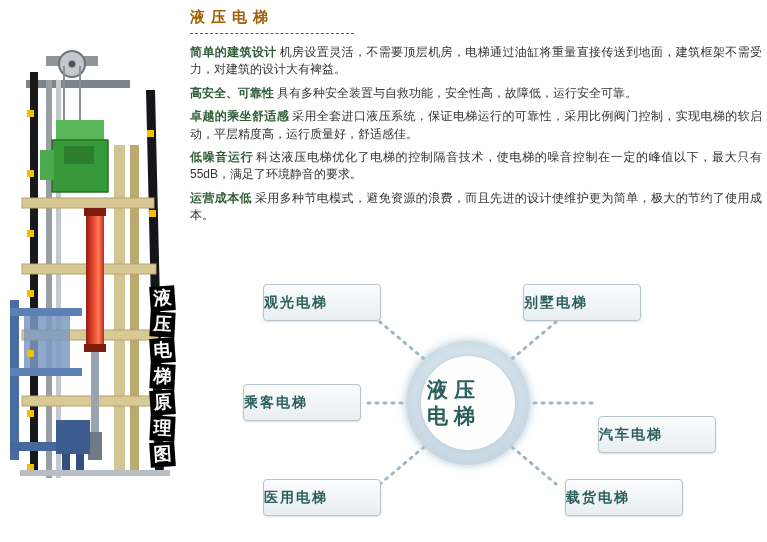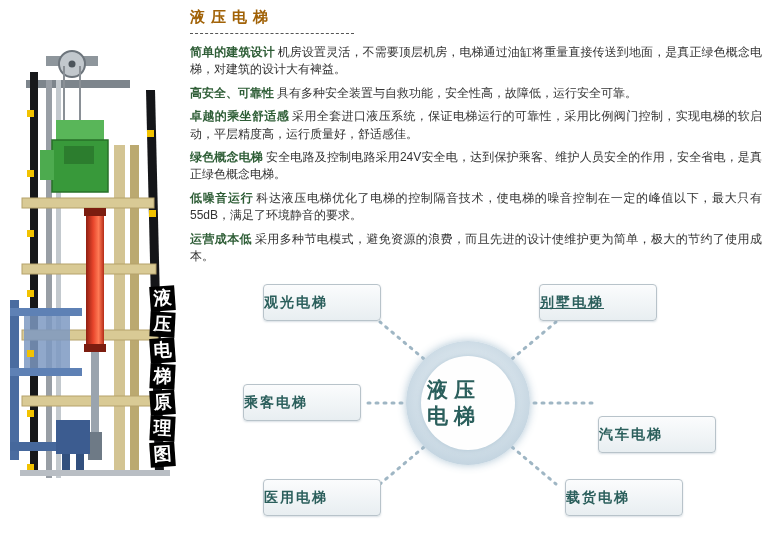--- a/index.html
+++ b/index.html
@@ -38,21 +38,21 @@
 
   .node {
     position:absolute; z-index:2; width:118px; height:37px; line-height:35px; box-sizing:border-box;
     text-align:left; font-size:14px; font-weight:bold; letter-spacing:2px;
     color:var(--node-text,#2b5f5c);
     border:1px solid var(--node-border,#b8c3ca); border-radius:4px;
     background:linear-gradient(180deg,#fbfcfd 0%,#e8eef1 100%);
     box-shadow:0 1px 2px rgba(140,160,175,.35);
   }
   .n0 {left:263px; top:284px;}
-  .n1 {left:539px; top:284px;text-decoration:underline;}
+  .n1 {left:523px; top:284px;}
   .n2 {left:243px; top:384px;}
   .n3 {left:598px; top:372px;margin-top:44px;}
   .n4 {left:263px; top:479px;}
   .n5 {left:565px; top:479px;}
 
   .center-ring {
     position:absolute; left:406px; top:341px; width:124px; height:124px; z-index:2;
     border-radius:50%;
     background:radial-gradient(circle at 50% 45%, #e3ecf2 30%, #c3d4e0 75%, #d6e2ea 100%);
     box-shadow:0 0 9px rgba(168,193,210,.9);
@@ -152,30 +152,27 @@
     <span>梯</span>
     <span>原</span>
     <span>理</span>
     <span>图</span>
   </div>
 
   <div class="content">
     <h1 class="title">液压电梯</h1>
     <div class="features">
       <p>
-        <b>简单的建筑设计</b><span>机房设置灵活，不需要顶层机房，电梯通过油缸将重量直接传送到地面，是真正绿色概念电梯，对建筑的设计大有裨益。</span>
+        <b>简单的建筑设计</b><span>机房设置灵活，不需要顶层机房，电梯通过油缸将重量直接传送到地面，建筑框架不需受力，对建筑的设计大有裨益。</span>
       </p>
       <p>
         <b>高安全、可靠性</b><span>具有多种安全装置与自救功能，安全性高，故障低，运行安全可靠。</span>
       </p>
       <p>
         <b>卓越的乘坐舒适感</b><span>采用全套进口液压系统，保证电梯运行的可靠性，采用比例阀门控制，实现电梯的软启动，平层精度高，运行质量好，舒适感佳。</span>
-      </p>
-      <p>
-        <b>绿色概念电梯</b><span>安全电路及控制电路采用24V安全电，达到保护乘客、维护人员安全的作用，安全省电，是真正绿色概念电梯。</span>
       </p>
       <p>
         <b>低噪音运行</b><span>科达液压电梯优化了电梯的控制隔音技术，使电梯的噪音控制在一定的峰值以下，最大只有55dB，满足了环境静音的要求。</span>
       </p>
       <p>
         <b>运营成本低</b><span>采用多种节电模式，避免资源的浪费，而且先进的设计使维护更为简单，极大的节约了使用成本。</span>
       </p>
     </div>
   </div>
 

